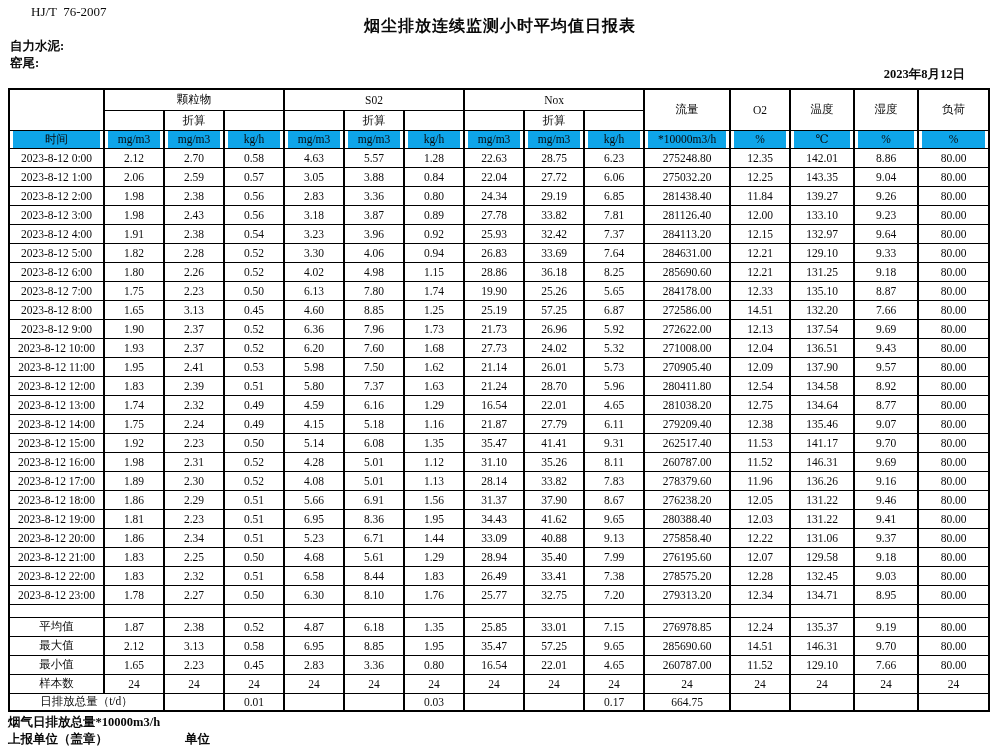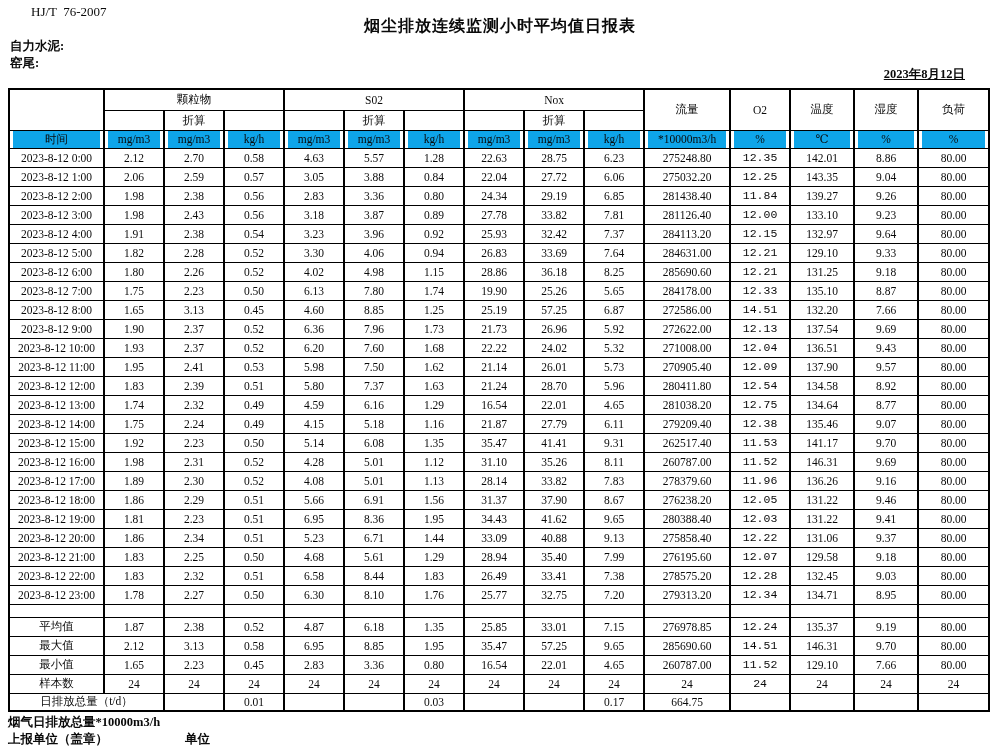--- a/index.html
+++ b/index.html
@@ -5,21 +5,21 @@
   html,body{margin:0;padding:0;}
   body{
     width:1000px;height:753px;position:relative;overflow:hidden;
     background:#ffffff;color:#0a0a0a;
     font-family:"Liberation Serif","DejaVu Serif",serif;
   }
   .std{position:absolute;left:31px;top:4px;font-size:13px;font-weight:normal;white-space:pre;}
   .title{position:absolute;left:0;top:16px;width:1000px;text-align:center;font-size:16px;font-weight:bold;letter-spacing:1px;}
   .company{position:absolute;left:10px;top:38px;font-size:12.5px;font-weight:bold;}
   .stack{position:absolute;left:10px;top:55px;font-size:12.5px;font-weight:bold;}
-  .date{position:absolute;right:35px;top:66px;font-size:12.5px;font-weight:bold;text-decoration:underline;}
+  .date{position:absolute;right:35px;top:66px;font-size:12.5px;font-weight:bold;}
 
   table.report{
     position:absolute;left:8px;top:88px;width:864px;
     border-collapse:collapse;table-layout:fixed;
     border:2px solid #000;
   }
   table.report td{
     border:solid #000;border-width:1px 2px;
     text-align:center;vertical-align:middle;
     font-size:11.5px;padding:0;overflow:hidden;white-space:nowrap;
@@ -32,21 +32,21 @@
   tbody tr.blank{height:13px}
   tbody tr.total{height:18px}
   td.g{
     background:#0ea5e9;
     box-shadow:inset 3px 0 0 #ffffff, inset -3px 0 0 #ffffff;
     font-size:11px;
   }
   td.time{font-size:12px;white-space:pre;}
   td.slabel{font-size:12px;}
   td.tlabel{text-align:left;font-size:12px;padding-left:2px;}
-  td.o2col{font-size:10.5px;vertical-align:bottom;padding-bottom:2px;font-family:Liberation Mono, monospace;}
+  td.o2col{font-size:10.5px;vertical-align:bottom;padding-bottom:2px;}
 
   .foot1{position:absolute;left:8px;top:714px;font-size:12.5px;font-weight:bold;}
   .foot2{position:absolute;left:8px;top:731px;font-size:12.5px;font-weight:bold;}
   .foot3{position:absolute;left:185px;top:731px;font-size:12.5px;font-weight:bold;}
 </style>
 </head>
 <body>
 
 <div class="std">HJ/T  76-2007</div>
 <div class="title">烟尘排放连续监测小时平均值日报表</div>
@@ -285,21 +285,21 @@
         <td>80.00</td>
       </tr>
       <tr>
         <td class="time">2023-8-12 10:00</td>
         <td>1.93</td>
         <td>2.37</td>
         <td>0.52</td>
         <td>6.20</td>
         <td>7.60</td>
         <td>1.68</td>
-        <td>22.22</td>
+        <td>27.73</td>
         <td>24.02</td>
         <td>5.32</td>
         <td>271008.00</td>
         <td class="o2col">12.04</td>
         <td>136.51</td>
         <td>9.43</td>
         <td>80.00</td>
       </tr>
       <tr>
         <td class="time">2023-8-12 11:00</td>

